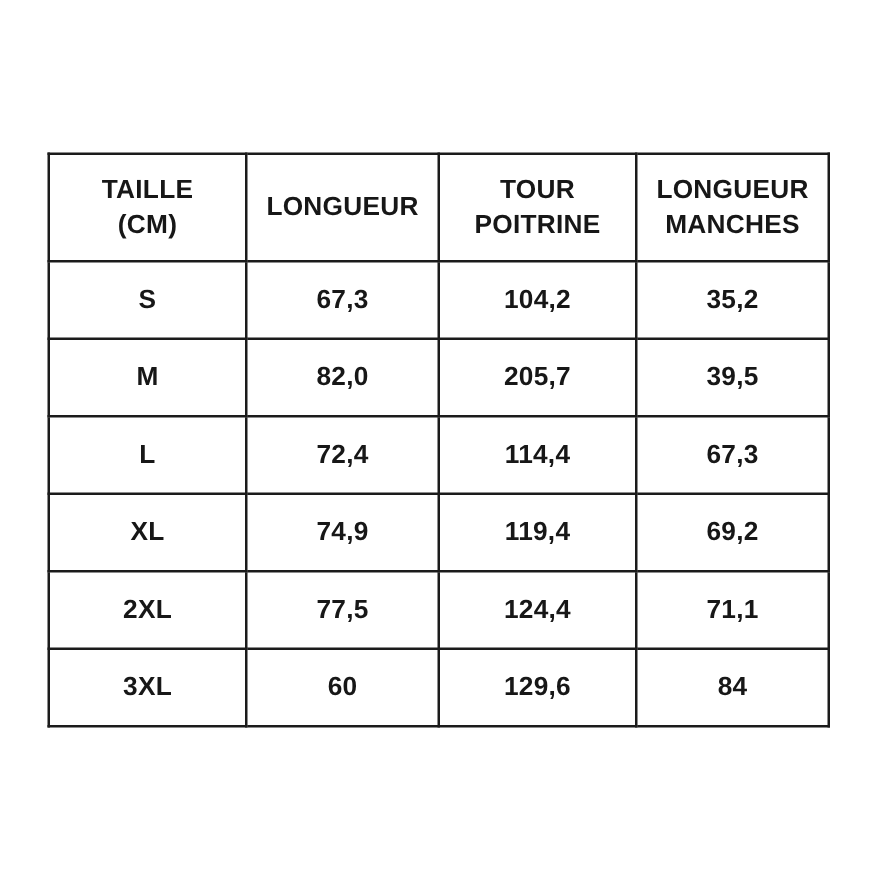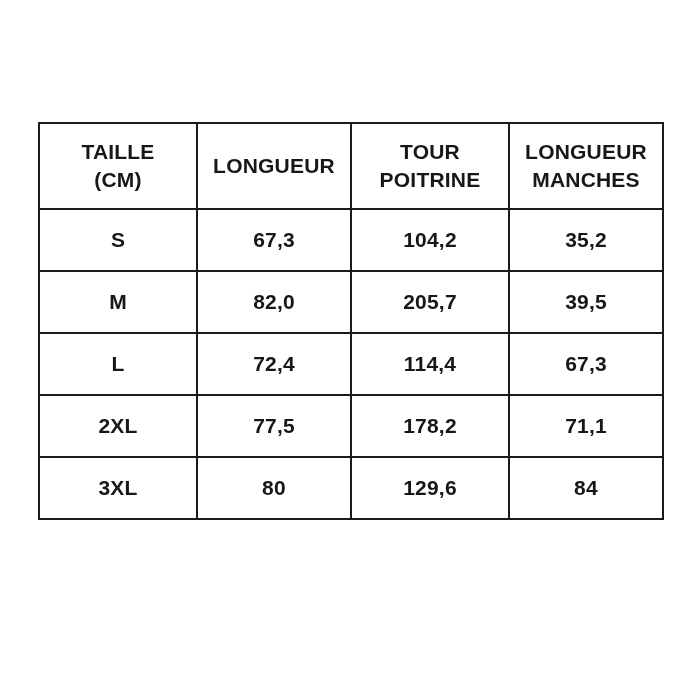--- a/index.html
+++ b/index.html
@@ -88,26 +88,32 @@
         <td>205,7</td>
         <td>39,5</td>
       </tr>
       <tr>
         <td>L</td>
         <td>72,4</td>
         <td>114,4</td>
         <td>67,3</td>
       </tr>
       <tr>
+        <td>XL</td>
+        <td>74,9</td>
+        <td>119,4</td>
+        <td>69,2</td>
+      </tr>
+      <tr>
         <td>2XL</td>
         <td>77,5</td>
-        <td>178,2</td>
+        <td>124,4</td>
         <td>71,1</td>
       </tr>
       <tr>
         <td>3XL</td>
-        <td>80</td>
+        <td>60</td>
         <td>129,6</td>
         <td>84</td>
       </tr>
     </tbody>
   </table>
 </div>
 
 </body></html>

